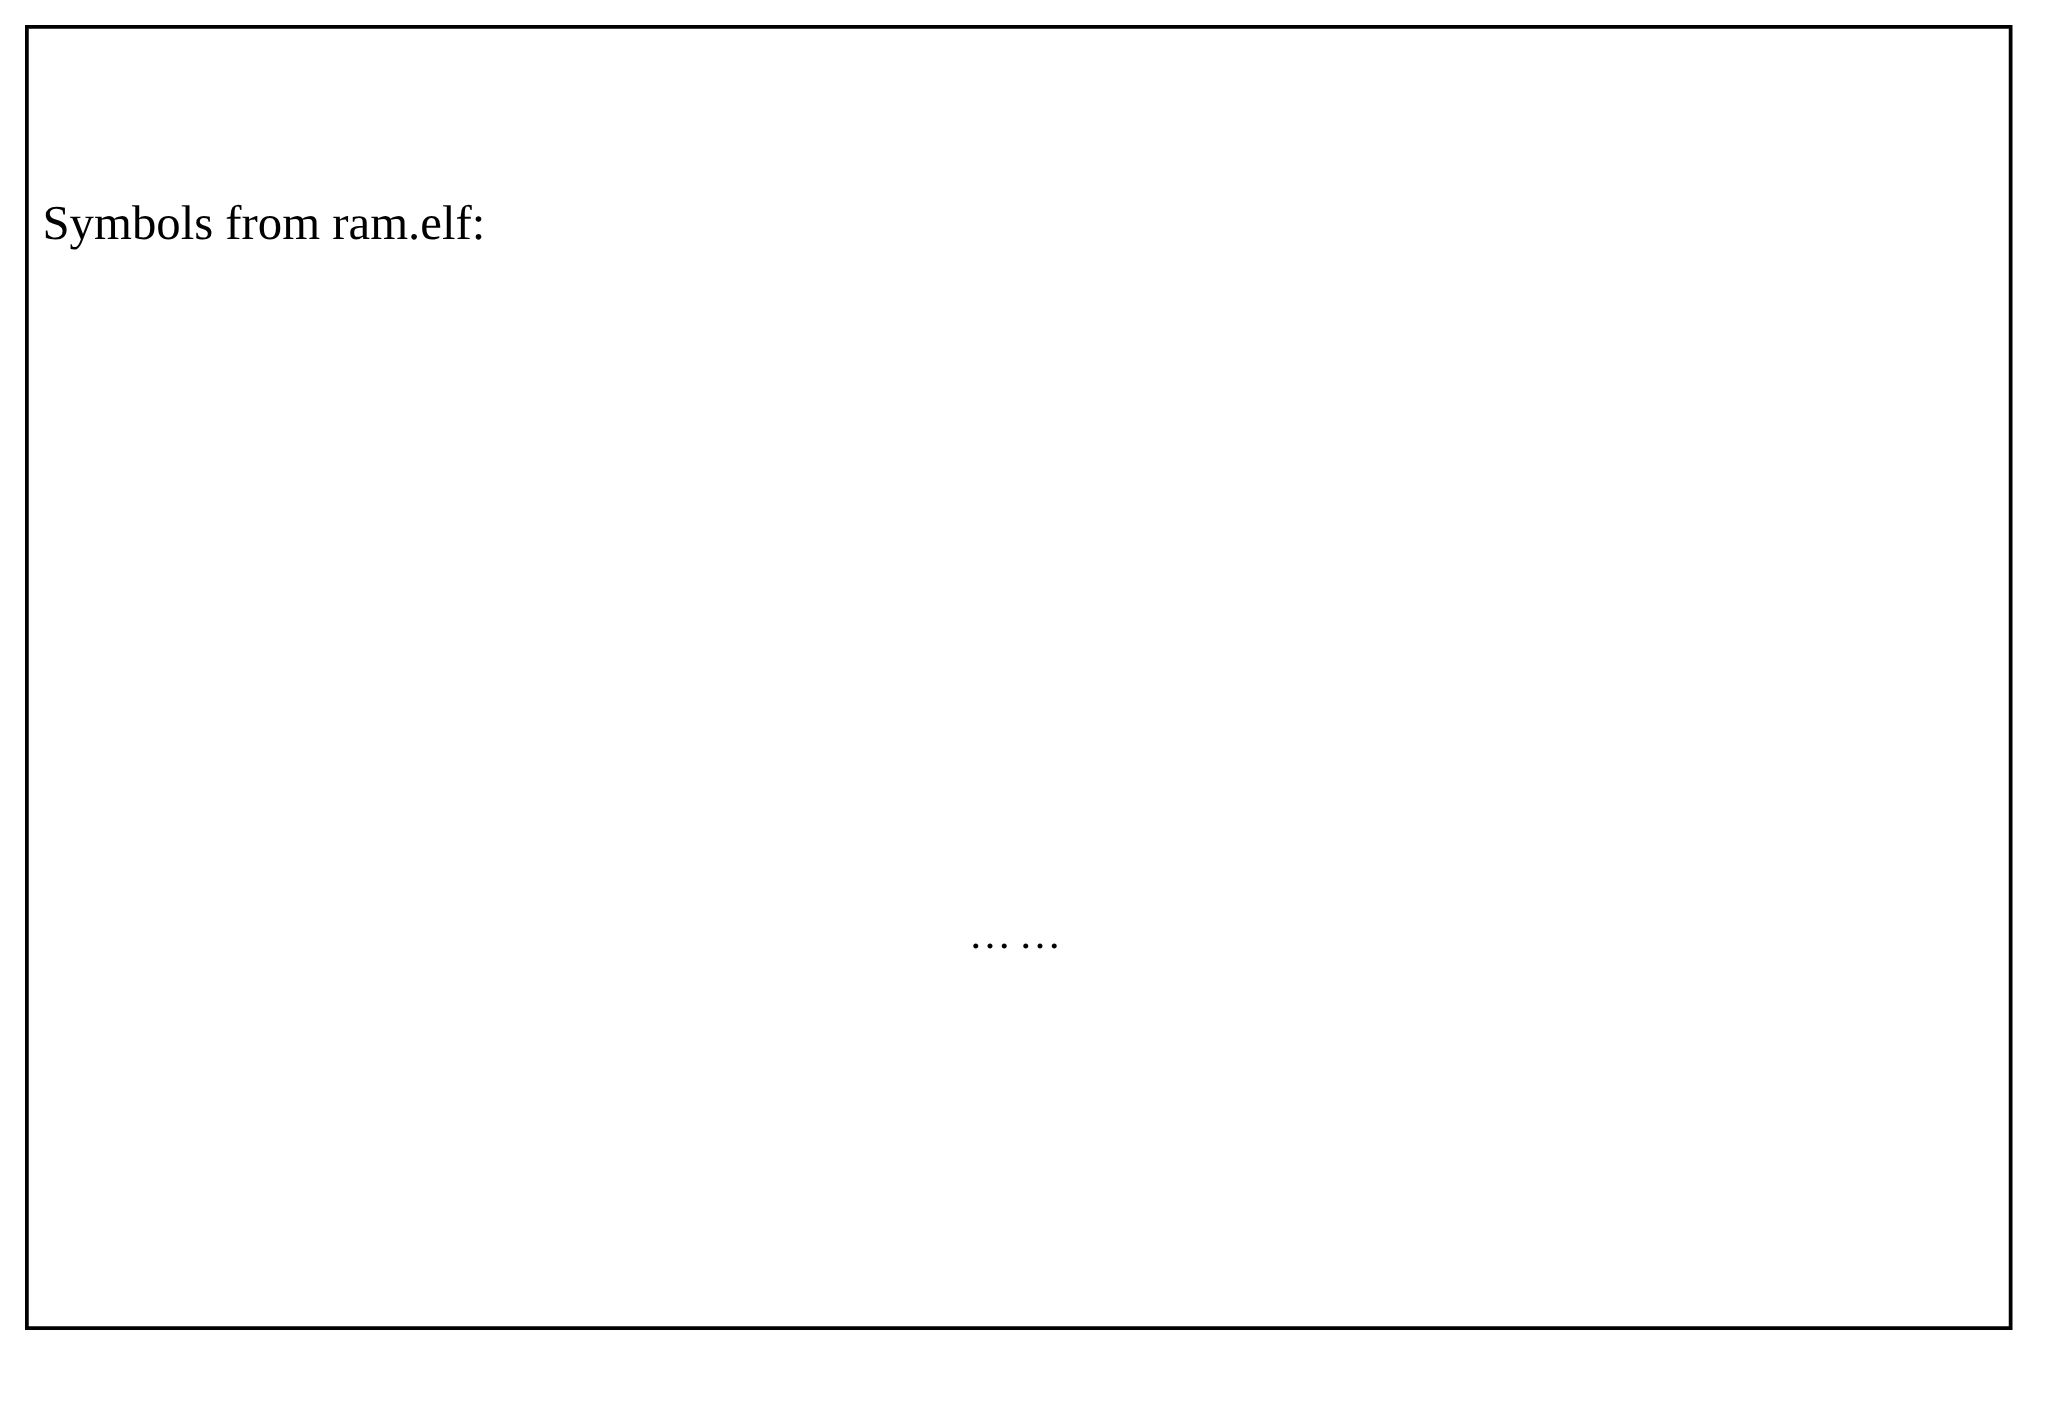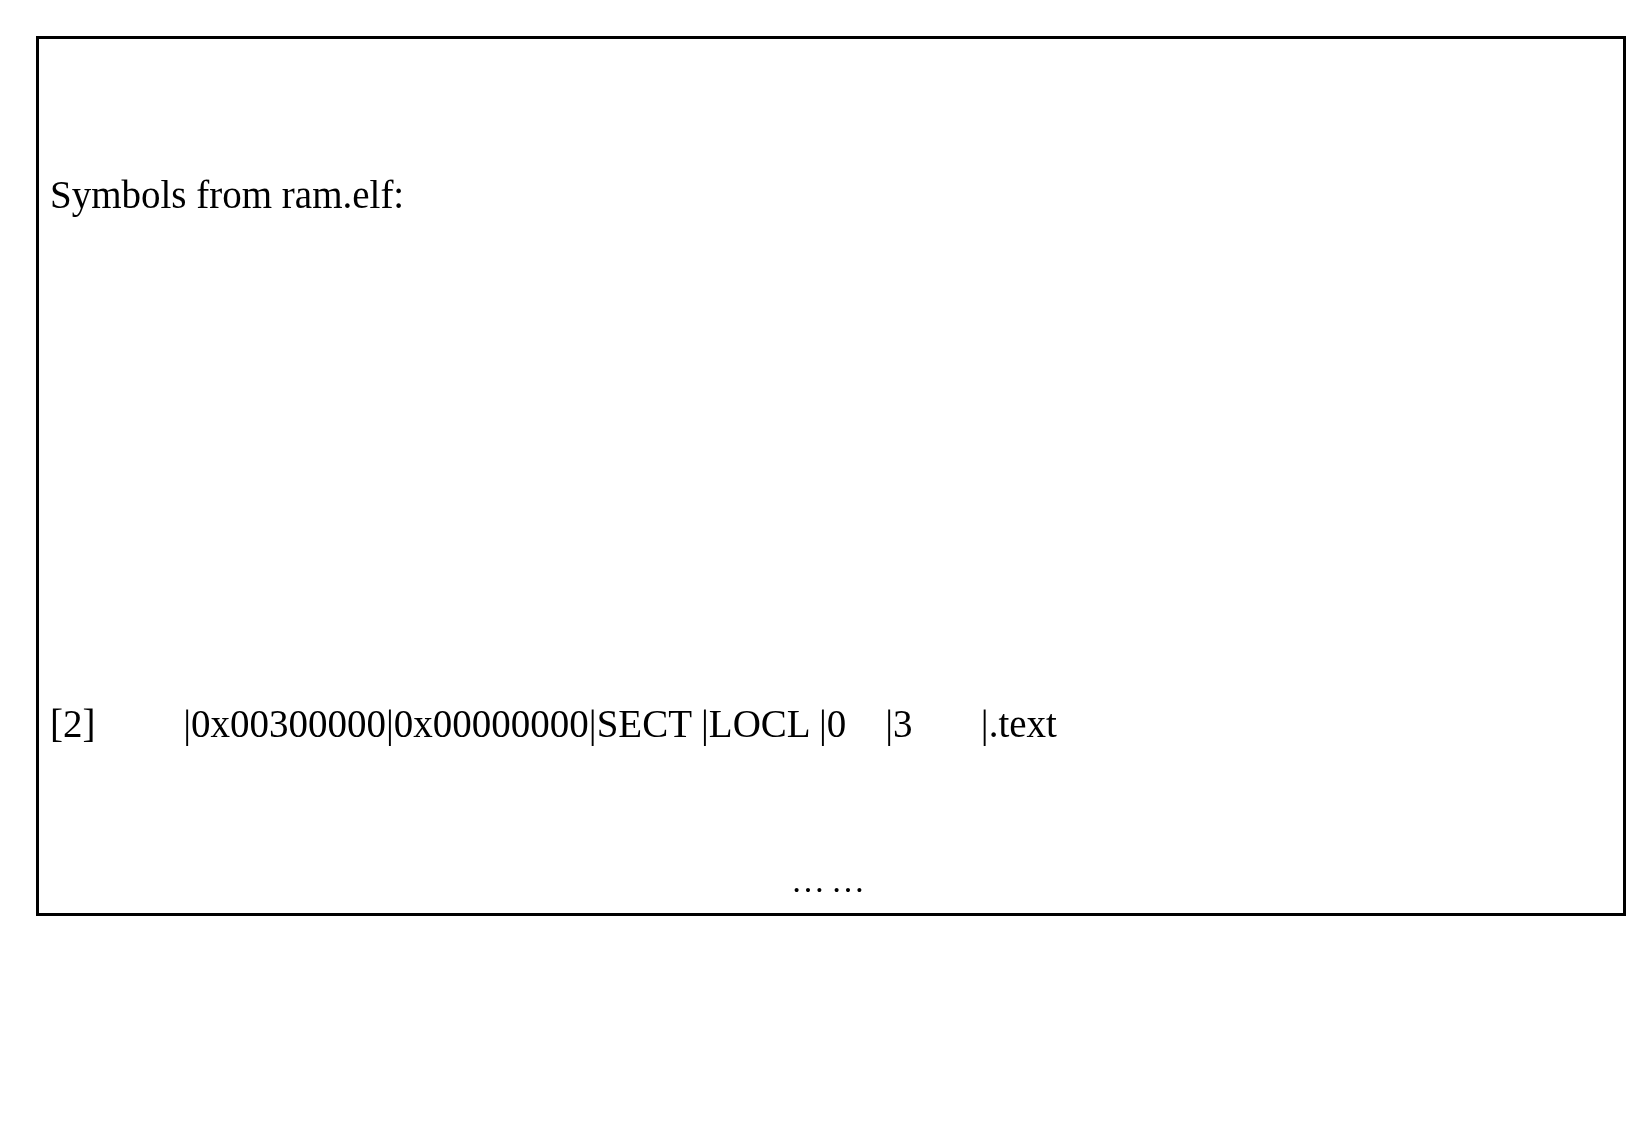--- a/index.html
+++ b/index.html
@@ -5,23 +5,23 @@
     html, body {
       margin: 0;
       padding: 0;
       background: #fff;
       width: 1645px;
       height: 1125px;
       overflow: hidden;
     }
     .outer {
       position: relative;
-      margin: 36px;
+      margin: 20px;
       width: 1590px;
-      height: 880px;
+      height: 1044px;
     }
     .inner-border {
       position: absolute;
       inset: 0;
       border: 3px solid #000;
     }
     .content {
       position: relative;
       padding: 22px 14px 20px 14px;
       font-family: "Times New Roman", Times, serif;
@@ -50,21 +50,20 @@
   <div class="inner-border"></div>
   <div class="content">
 
     <div class="row">Symbols from ram.elf:</div>
 
     <div class="blank"></div>
 
 
     <div class="blank"></div>
 
-    <div class="row">[2]         |0x00300000|0x00000000|SECT |LOCL |0    |3       |.text</div>
 
     <div class="dots-line">……</div>
 
     
     
     
     
     
     
 

